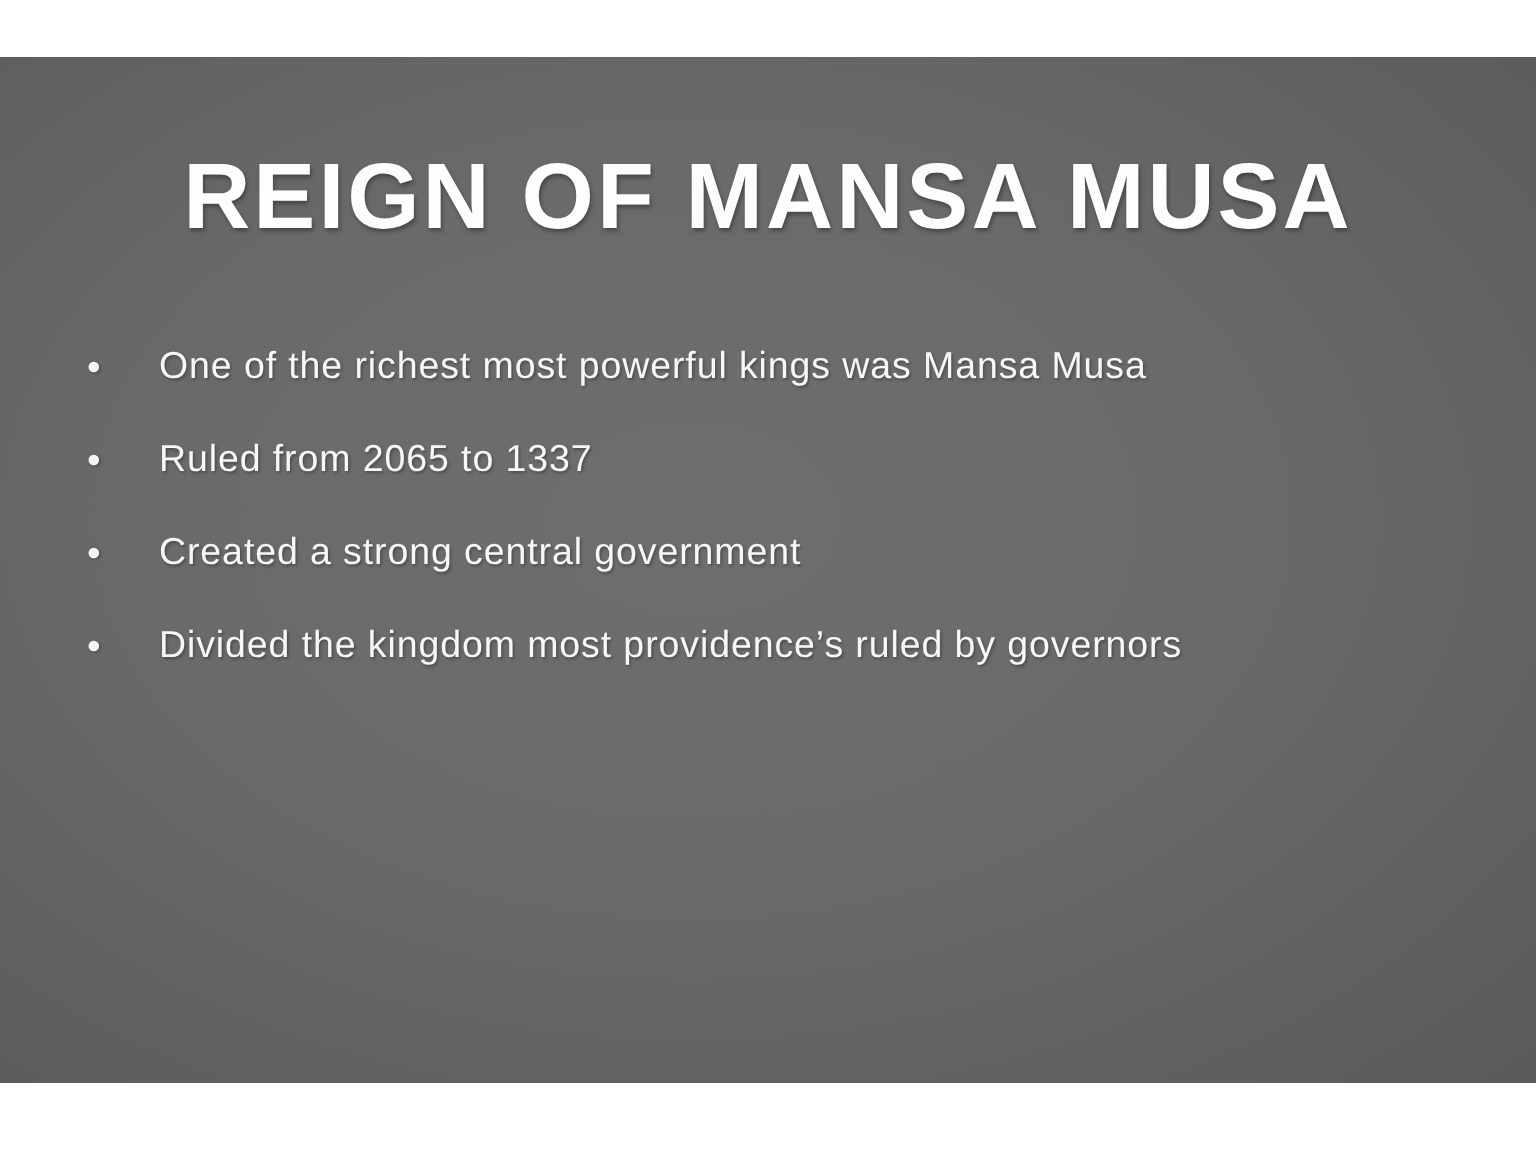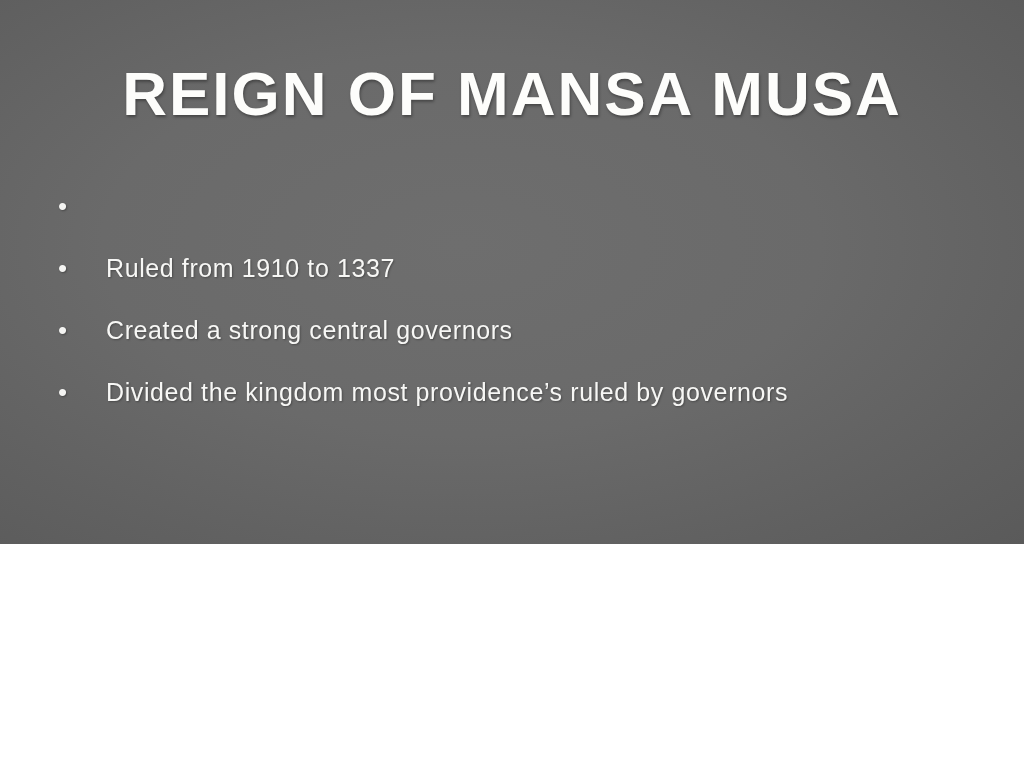--- a/index.html
+++ b/index.html
@@ -8,24 +8,25 @@
   }
   body {
     width: 1024px;
     height: 768px;
     overflow: hidden;
     font-family: "Liberation Sans", sans-serif;
   }
   .slide {
     position: relative;
     width: 1024px;
-    height: 544px;
+    height: 684px;
     box-sizing: border-box;
     background: radial-gradient(ellipse at 45% 45%, #6e6e6e 0%, #6a6a6a 45%, #616161 75%, #5a5a5a 100%);
     color: #ffffff;
+    margin-top: 38px;
   }
   .slide-title {
     position: absolute;
     top: 58px;
     left: 0;
     width: 1024px;
     text-align: center;
     font-size: 62px;
     line-height: 72px;
     font-weight: 700;
@@ -71,30 +72,31 @@
 <body>
 
 <div class="slide">
 
   <div class="slide-title">REIGN OF MANSA MUSA</div>
 
   <ul class="bullet-list">
 
     <li class="bullet-item">
       <span class="bullet-dot">•</span>
+      <span class="bullet-text">One of the richest most powerful kings was Mansa Musa</span>
     </li>
 
     <li class="bullet-item">
       <span class="bullet-dot">•</span>
-      <span class="bullet-text">Ruled from 1910 to 1337</span>
+      <span class="bullet-text">Ruled from 2065 to 1337</span>
     </li>
 
     <li class="bullet-item">
       <span class="bullet-dot">•</span>
-      <span class="bullet-text">Created a strong central governors</span>
+      <span class="bullet-text">Created a strong central government</span>
     </li>
 
     <li class="bullet-item">
       <span class="bullet-dot">•</span>
       <span class="bullet-text">Divided the kingdom most providence’s ruled by governors</span>
     </li>
 
   </ul>
 
 </div>

